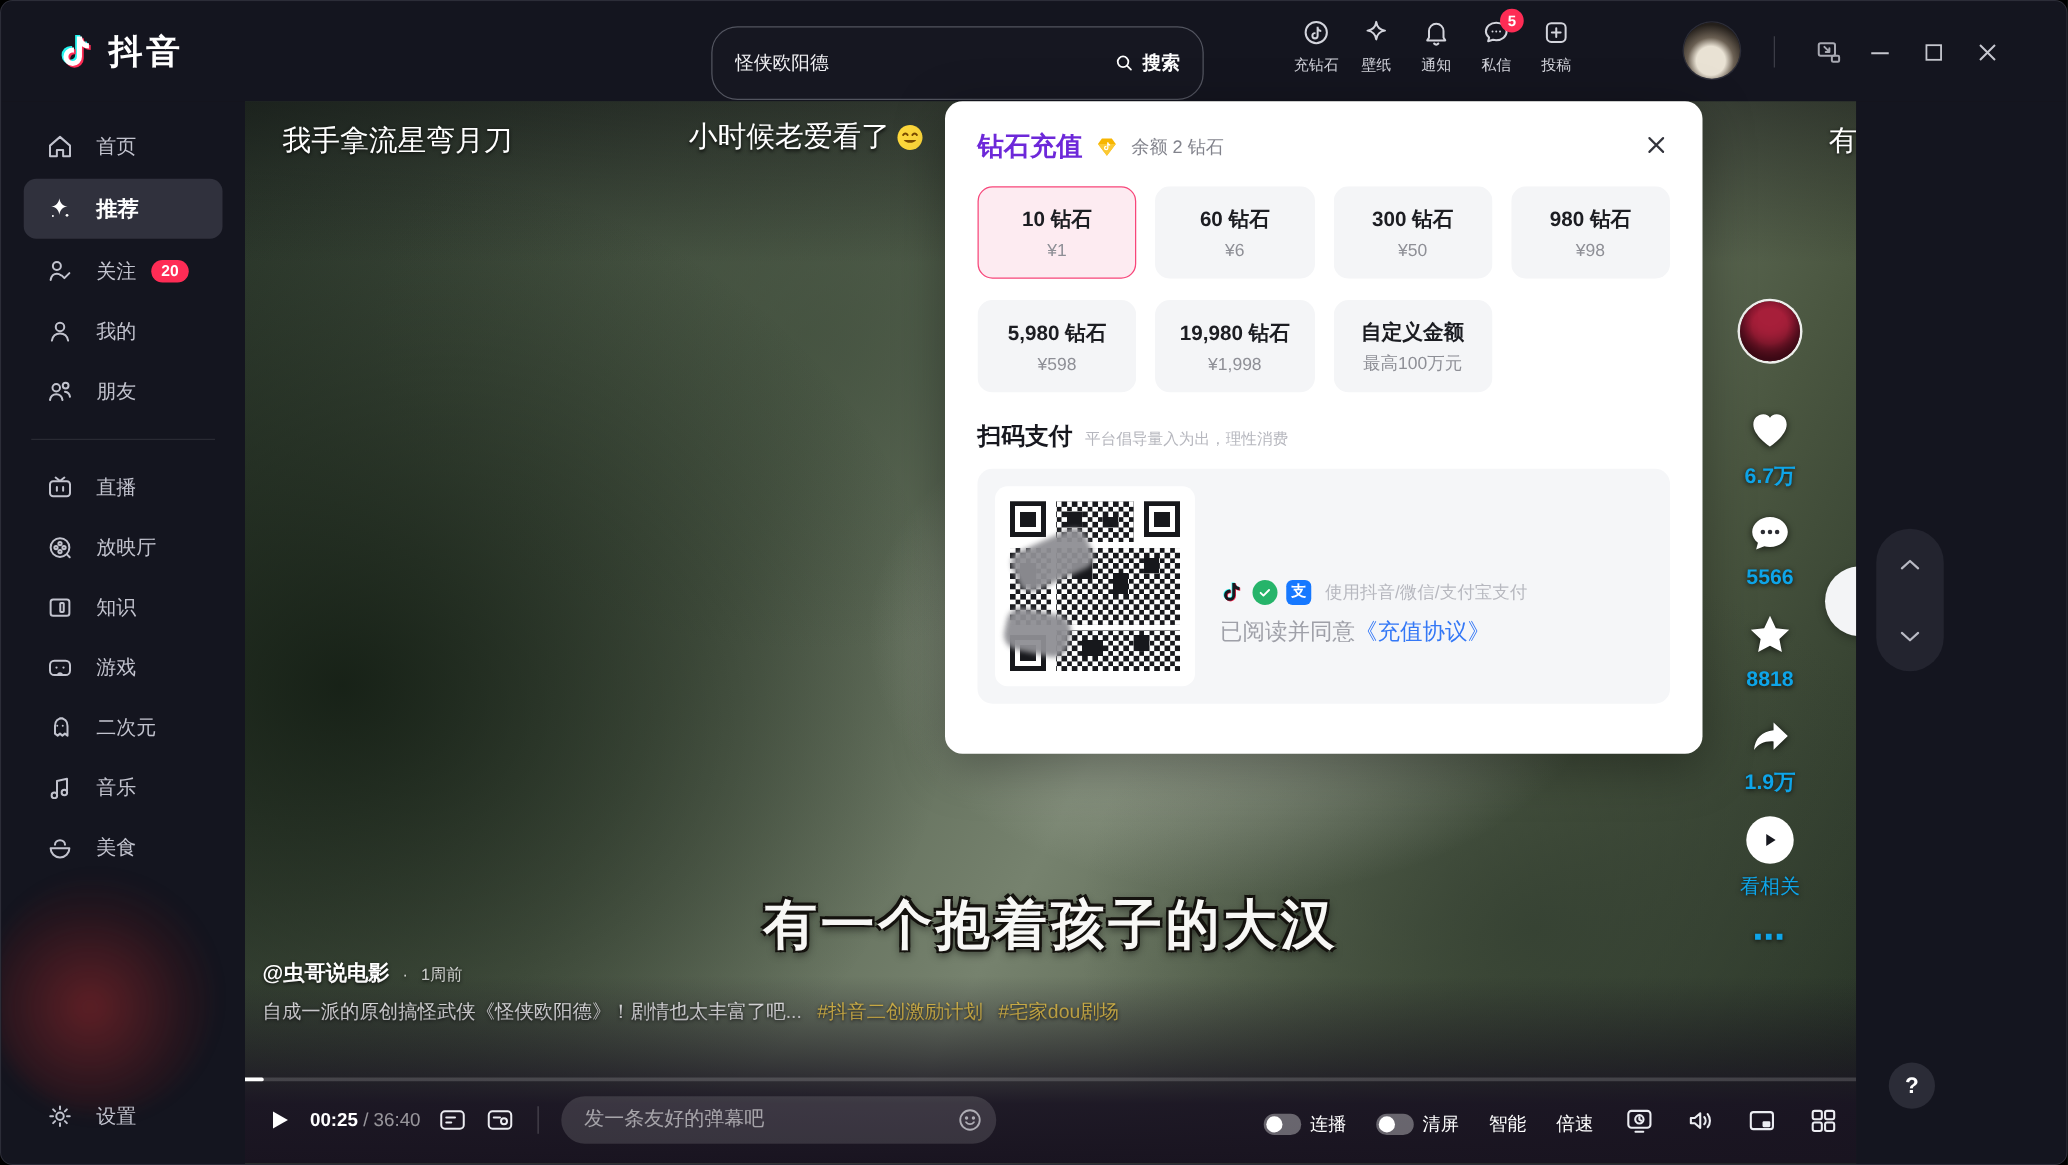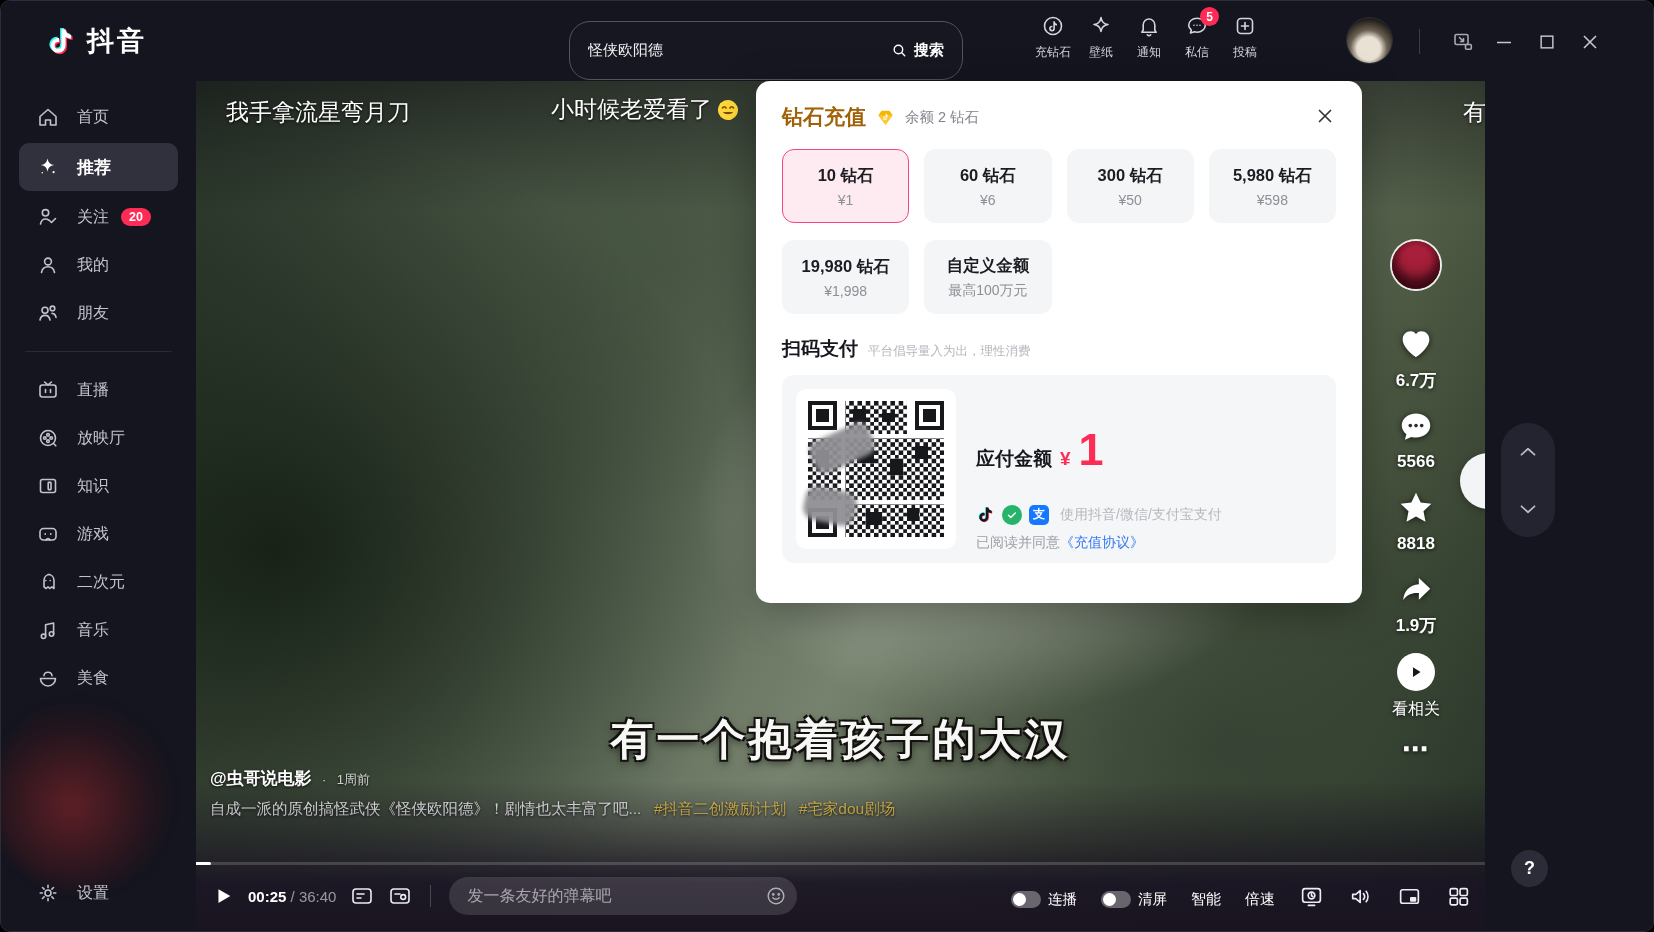--- a/index.html
+++ b/index.html
@@ -65,21 +65,21 @@
     text-shadow:2px 2px 0 #14120e, -2px 2px 0 #14120e, 2px -2px 0 #14120e, -2px -2px 0 #14120e, 0 3px 8px rgba(0,0,0,.8); }
   .vinfo { position:absolute; left:14px; top:686px; z-index:8; text-shadow:0 1px 3px rgba(0,0,0,.85); }
   .vinfo .author { color:#fff; font-size:17px; font-weight:bold; cursor:pointer; }
   .vinfo .dot, .vinfo .ago { color:rgba(255,255,255,.78); font-size:13px; margin-left:6px; }
   .vdesc { position:absolute; left:14px; top:718px; z-index:8; font-size:15.5px; color:#fff;
     text-shadow:0 1px 3px rgba(0,0,0,.85); }
   .vdesc .tag { color:#f3cf4e; cursor:pointer; margin-left:8px; }
 
   
   .acts { position:absolute; left:1182px; top:160px; width:76px; z-index:10; display:flex; flex-direction:column;
-    align-items:center; color:#ffffff; }
+    align-items:center; color:#0ea5e9; }
   .acts .cnt { font-size:17px; font-weight:bold; text-shadow:0 1px 4px rgba(0,0,0,.8); margin:6px 0 16px; }
   .act-avatar { width:48px; height:48px; border-radius:50%; margin-bottom:34px; cursor:pointer;
     background: radial-gradient(circle at 50% 42%, #a71f3a 0 38%, #6d1026 70%);
     box-shadow:0 0 0 2px rgba(255,255,255,.9), inset 0 -14px 12px rgba(0,0,0,.45); position:relative; }
   .act-btn { cursor:pointer; display:flex; align-items:center; justify-content:center;
     filter:drop-shadow(0 1px 3px rgba(0,0,0,.7)); }
   .related-circle { width:38px; height:38px; border-radius:50%; background:#fff; display:flex; align-items:center;
     justify-content:center; cursor:pointer; }
   .related-lbl { font-size:16px; margin-top:8px; text-shadow:0 1px 4px rgba(0,0,0,.8); cursor:pointer; }
   .more-dots { font-size:26px; font-weight:bold; letter-spacing:2px; margin-top:14px; cursor:pointer;
@@ -117,21 +117,21 @@
   .scroller { position:absolute; left:16px; top:342px; width:54px; height:114px; border-radius:27px; background:#23242f;
     display:flex; flex-direction:column; align-items:center; justify-content:space-around; }
   .scr-btn { cursor:pointer; display:flex; }
   .help { position:absolute; left:26px; bottom:44px; width:37px; height:37px; border-radius:50%; background:#2b2c37;
     color:#fff; font-size:18px; font-weight:bold; display:flex; align-items:center; justify-content:center; cursor:pointer; }
 
   
   .modal { position:absolute; left:755px; top:80px; width:606px; height:522px; background:#fff; border-radius:14px;
     z-index:60; box-shadow:0 10px 40px rgba(0,0,0,.35); padding:22px 26px; }
   .m-head { display:flex; align-items:center; gap:10px; }
-  .m-title { font-size:21px; font-weight:bold; color:#a16207; }
+  .m-title { font-size:21px; font-weight:bold; color:#6d28d9; }
   .m-balance { font-size:14.5px; color:#82838c; }
   .m-close { position:absolute; right:24px; top:22px; width:26px; height:26px; display:flex; align-items:center;
     justify-content:center; cursor:pointer; }
   .opt-grid { margin-top:18px; display:grid; grid-template-columns:repeat(4,1fr); gap:17px 15px; }
   .opt { height:74px; border-radius:12px; background:#f4f5f7; border:1.5px solid transparent; display:flex;
     flex-direction:column; align-items:center; justify-content:center; gap:5px; cursor:pointer; }
   .opt .amt { font-size:16.5px; font-weight:bold; color:#1c1d22; }
   .opt .prc { font-size:14px; color:#8e8f96; }
   .opt.selected { background:#fdebf1; border-color:#f7467a; }
   .scan-head { margin-top:22px; display:flex; align-items:baseline; gap:10px; }
@@ -144,21 +144,21 @@
     transform:rotate(-24deg); filter:blur(2px); opacity:.95; }
   .qr-blob2 { position:absolute; left:8px; bottom:26px; width:52px; height:34px; background:#8f8f94; border-radius:12px;
     transform:rotate(12deg); filter:blur(2px); opacity:.95; }
   .pay-right { display:flex; flex-direction:column; padding-top:42px; }
   .amt-row { display:flex; align-items:baseline; gap:8px; }
   .amt-lbl { font-size:19px; font-weight:bold; color:#17181f; }
   .amt-cur { font-size:19px; font-weight:bold; color:#fe2c55; }
   .amt-val { font-size:45px; font-weight:800; color:#fe2c55; line-height:.85; }
   .methods { margin-top:32px; display:flex; align-items:center; gap:7px; }
   .methods .mtxt { font-size:14px; color:#b7b8bf; margin-left:4px; }
-  .agree { margin-top:9px; font-size:14px; color:#9fa0a8; }
+  .agree { margin-top:9px; font-size:18px; color:#9fa0a8; }
   .agree .lnk { color:#3478f6; cursor:pointer; }
   .pm { width:20px; height:20px; border-radius:50%; display:flex; align-items:center; justify-content:center; }
   .pm.wechat { background:#26b46a; }
   .pm.alipay { background:#1678ff; border-radius:5px; color:#fff; font-size:12px; font-weight:bold; }
 </style>
 </head>
 <body>
 
 <div class="app">
 
@@ -581,20 +581,24 @@
         <span class="amt">10 钻石</span>
         <span class="prc">¥1</span>
       </div>
       <div class="opt">
         <span class="amt">60 钻石</span>
         <span class="prc">¥6</span>
       </div>
       <div class="opt">
         <span class="amt">300 钻石</span>
         <span class="prc">¥50</span>
+      </div>
+      <div class="opt">
+        <span class="amt">980 钻石</span>
+        <span class="prc">¥98</span>
       </div>
       <div class="opt">
         <span class="amt">5,980 钻石</span>
         <span class="prc">¥598</span>
       </div>
       <div class="opt">
         <span class="amt">19,980 钻石</span>
         <span class="prc">¥1,998</span>
       </div>
       <div class="opt">
@@ -642,25 +646,20 @@
           <g>
               <rect x="0" y="26" width="7" height="7" fill="#17181c"></rect>
               <rect x="1" y="27" width="5" height="5" fill="#fff"></rect>
               <rect x="2" y="28" width="3" height="3" fill="#17181c"></rect>
             </g>
         </svg>
         <div class="qr-blob1"></div>
         <div class="qr-blob2"></div>
       </div>
       <div class="pay-right">
-        <div class="amt-row">
-          <span class="amt-lbl">应付金额</span>
-          <span class="amt-cur">¥</span>
-          <span class="amt-val">1</span>
-        </div>
         <div class="methods">
           <svg width="19" height="21" viewBox="0 0 24 26">
             <path d="M16.6 6.82A4.28 4.28 0 0 1 15.5 4h-3.09v12.4a2.6 2.6 0 1 1-2.6-2.6c.27 0 .53.04.78.12v-3.15a5.76 5.76 0 0 0-.78-.05 5.68 5.68 0 1 0 5.68 5.68V9.9a7.29 7.29 0 0 0 4.26 1.37V8.18a4.27 4.27 0 0 1-3.15-1.36Z" fill="#25f4ee" transform="translate(-0.7,-0.6)"></path>
             <path d="M16.6 6.82A4.28 4.28 0 0 1 15.5 4h-3.09v12.4a2.6 2.6 0 1 1-2.6-2.6c.27 0 .53.04.78.12v-3.15a5.76 5.76 0 0 0-.78-.05 5.68 5.68 0 1 0 5.68 5.68V9.9a7.29 7.29 0 0 0 4.26 1.37V8.18a4.27 4.27 0 0 1-3.15-1.36Z" fill="#fe2c55" transform="translate(0.7,0.6)"></path>
             <path d="M16.6 6.82A4.28 4.28 0 0 1 15.5 4h-3.09v12.4a2.6 2.6 0 1 1-2.6-2.6c.27 0 .53.04.78.12v-3.15a5.76 5.76 0 0 0-.78-.05 5.68 5.68 0 1 0 5.68 5.68V9.9a7.29 7.29 0 0 0 4.26 1.37V8.18a4.27 4.27 0 0 1-3.15-1.36Z" fill="#17181f"></path>
           </svg>
           <span class="pm wechat">
             <svg width="12" height="12" viewBox="0 0 24 24">
                 <path d="M5 12.5l4.5 4.5 9-9" stroke="#fff" stroke-width="3" fill="none" stroke-linecap="round" stroke-linejoin="round"></path>
               </svg>

